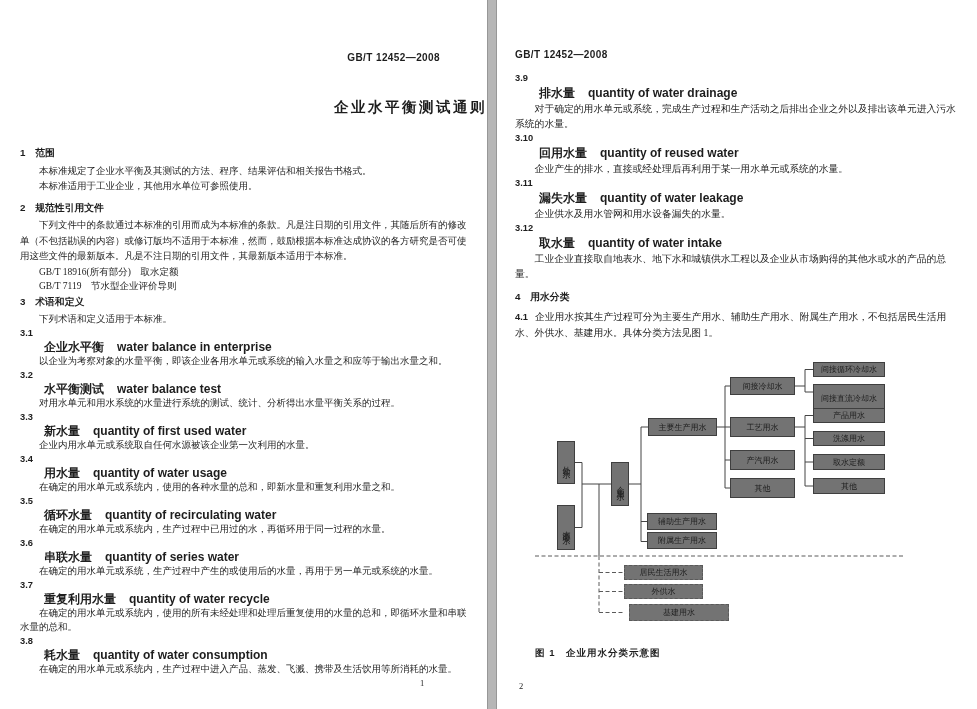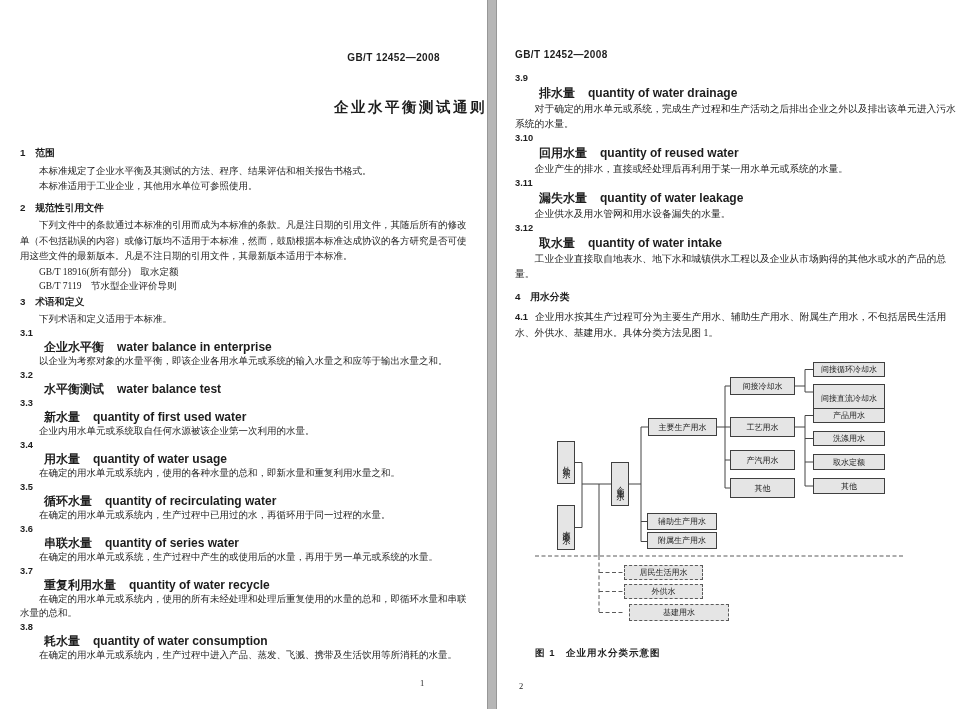--- a/index.html
+++ b/index.html
@@ -42,21 +42,21 @@
     font-family:"Liberation Sans","DejaVu Sans",sans-serif;font-size:12px}
   .t-en{margin-left:13px}
   .t-def{margin:0;text-indent:2em}
   .s4-head{margin-top:8px}
   .clause{margin:5px 0 0 0}
   .clause-num{font-weight:bold;font-family:"Liberation Sans","DejaVu Sans",sans-serif;
     margin-right:7px;font-size:9.3px}
 
   .fig{position:absolute;left:38px;top:352px;width:372px;height:292px}
   .fig svg{position:absolute;left:0;top:0;width:372px;height:292px}
-  .fb{position:absolute;box-sizing:border-box;border:1px solid #3f3f3f;background:#e5e5e5;
+  .fb{position:absolute;box-sizing:border-box;border:1px solid #3f3f3f;background:#737373;
     display:flex;align-items:center;justify-content:center;
     font-size:8px;line-height:9px;text-align:center;white-space:nowrap}
   .fb.dashed{border:1px dashed #5a5a5a}
   .fb.vert{writing-mode:vertical-rl;text-orientation:upright;letter-spacing:2px;white-space:normal}
   .fig-caption{position:absolute;left:38px;top:647px;width:372px;text-align:left;
     font-weight:bold;font-size:9.5px;letter-spacing:1px;
     font-family:"Liberation Sans","DejaVu Sans",sans-serif}
 
   .pagenum{position:absolute;font-size:8.5px}
   #page1 .pagenum{left:420px;top:678px}
@@ -88,20 +88,21 @@
 
     <div class="terms">
       <div class="term">
         <div class="t-num">3.1</div>
         <div class="t-name"><span>企业水平衡</span><span class="t-en">water balance in enterprise</span></div>
         <p class="t-def">以企业为考察对象的水量平衡，即该企业各用水单元或系统的输入水量之和应等于输出水量之和。</p>
       </div>
       <div class="term">
         <div class="t-num">3.2</div>
         <div class="t-name"><span>水平衡测试</span><span class="t-en">water balance test</span></div>
+        <p class="t-def">对用水单元和用水系统的水量进行系统的测试、统计、分析得出水量平衡关系的过程。</p>
       </div>
       <div class="term">
         <div class="t-num">3.3</div>
         <div class="t-name"><span>新水量</span><span class="t-en">quantity of first used water</span></div>
         <p class="t-def">企业内用水单元或系统取自任何水源被该企业第一次利用的水量。</p>
       </div>
       <div class="term">
         <div class="t-num">3.4</div>
         <div class="t-name"><span>用水量</span><span class="t-en">quantity of water usage</span></div>
         <p class="t-def">在确定的用水单元或系统内，使用的各种水量的总和，即新水量和重复利用水量之和。</p>

